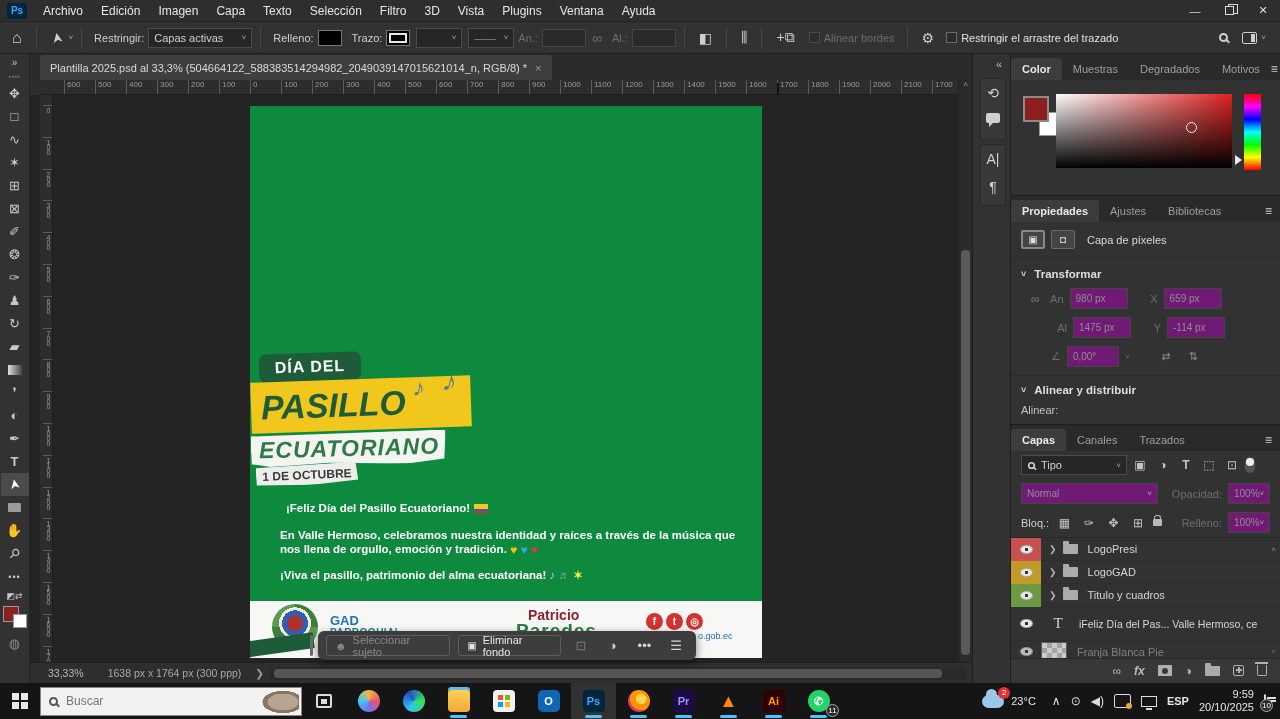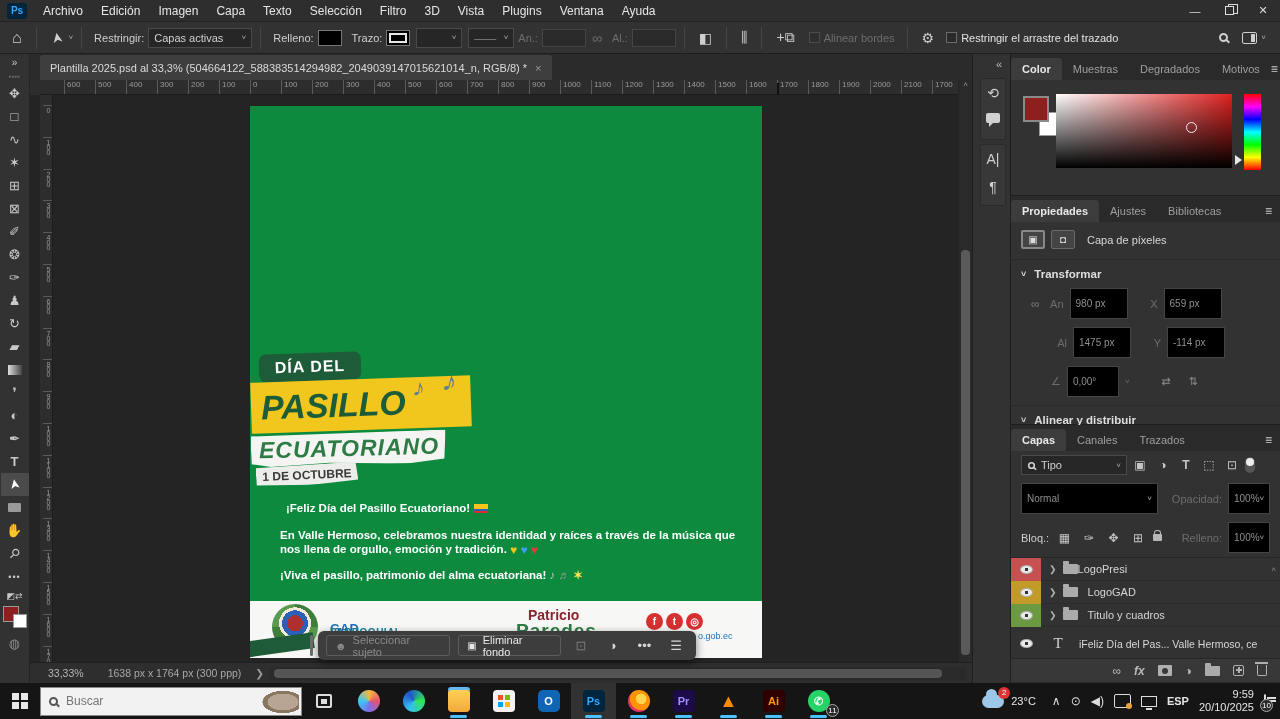--- a/index.html
+++ b/index.html
@@ -66,21 +66,21 @@
     display:flex;align-items:center;justify-content:center;clip-path:polygon(0 10%,98% 0,100% 85%,55% 100%,0 92%)}
   .datetext{color:#3a3a3a;font-weight:bold;font-size:12px}
   .pline{position:absolute;color:#fff;font-weight:bold;font-size:11.5px;line-height:14px}
   .flagic{display:inline-block;width:14px;height:9px;vertical-align:-1px;margin-left:4px;
     background:linear-gradient(to bottom,#f5c518 0 50%,#2b5fb8 50% 75%,#d63030 75% 100%)}
   .heart{font-size:12px;vertical-align:-1px}
   .pfooter{position:absolute;left:0;top:495px;width:512px;height:57px;background:#f7f7f5;display:flex;align-items:center}
   .emblem{position:absolute;left:22px;top:3px;width:46px;height:46px;border-radius:50%;
     background:radial-gradient(circle at 50% 42%,#b03030 0 8px,#2b5fb8 8px 13px,#f2e9d8 13px 16px,transparent 16px),
     conic-gradient(#3f7d3a 0 25%,#5a9a50 25% 50%,#3f7d3a 50% 75%,#5a9a50 75% 100%)}
-  .gadline1{position:absolute;left:80px;top:20px;color:#1d6fba;font-weight:bold;font-size:13px}
+  .gadline1{position:absolute;left:80px;top:12px;color:#1d6fba;font-weight:bold;font-size:13px}
   .gadline2{position:absolute;left:80px;top:26px;color:#1a7f9e;font-weight:bold;font-size:10px;letter-spacing:.5px}
   .pp1{position:absolute;left:278px;top:6px;color:#8a2430;font-weight:bold;font-size:14px}
   .pp2{position:absolute;left:266px;top:19px;color:#2e7b45;font-weight:bold;font-size:19px;letter-spacing:1px}
   .soc{position:absolute;top:12px;width:17px;height:17px;border-radius:50%;background:#d63030;color:#fff;
     display:flex;align-items:center;justify-content:center;font-size:10px;font-weight:bold}
   .urltext{position:absolute;left:448px;top:30px;color:#1d6fba;font-size:9px}
   .brushstroke{position:absolute;left:-6px;top:36px;width:70px;height:16px;background:#1e5b38;transform:rotate(-8deg)}
   
   .ctxbar{left:318px;top:631px;width:378px;height:29px;background:#3d3d3d;border-radius:6px;
     box-shadow:0 3px 8px rgba(0,0,0,.5);display:flex;align-items:center;padding:0 8px;gap:8px;z-index:5}
@@ -108,21 +108,21 @@
   .pmenu{margin-left:auto;margin-right:8px;color:#cfcfcf;font-size:12px;padding-bottom:4px}
   .colorfield{position:absolute;left:45px;top:14px;width:176px;height:74px;
     background:linear-gradient(to bottom,rgba(0,0,0,0),#000),linear-gradient(to right,#fff,#e02020)}
   .colorcursor{position:absolute;left:130px;top:28px;width:11px;height:11px;border:1.5px solid #f0f0f0;border-radius:50%}
   .huestrip{position:absolute;left:233px;top:14px;width:17px;height:76px;
     background:linear-gradient(to bottom,#f00,#f0f,#00f,#0ff,#0f0,#ff0,#f00)}
   .hueslider{position:absolute;left:224px;top:75px;width:0;height:0;border:5px solid transparent;border-left:7px solid #e8e8e8}
   .fgbig{position:absolute;left:12px;top:16px;width:26px;height:26px;background:#8e1f1f;border:2px solid #8a8a8a;z-index:2}
   .bgbig{position:absolute;left:28px;top:32px;width:24px;height:24px;background:#fff;border:1px solid #999}
   .prow{display:flex;align-items:center;gap:6px;padding:4px 10px;font-size:11px;color:#cfcfcf}
-  .pfield{background:#000000;border:1px solid #454545;color:#8f8f8f;font-size:10px;height:31px;display:flex;align-items:center;padding:0 5px}
+  .pfield{background:#701a75;border:1px solid #454545;color:#8f8f8f;font-size:10px;height:21px;display:flex;align-items:center;padding:0 5px}
   .secthead{display:flex;align-items:center;gap:8px;font-weight:bold;color:#dedede;font-size:11.5px;padding:8px 10px 4px}
   .thumbic{width:24px;height:19px;border:1px solid #6a6a6a;border-radius:2px;display:flex;align-items:center;justify-content:center;font-size:10px;color:#ddd;background:#444}
   .searchbox{width:106px;height:20px;background:#272727;border:1px solid #4a4a4a;display:flex;align-items:center;gap:5px;padding:0 5px;font-size:11px;color:#cfcfcf}
   .lfic{font-size:12px;color:#c5c5c5;width:20px;text-align:center}
   .toggle{width:10px;height:16px;background:#555;border-radius:5px;position:relative}
   .toggle::after{content:"";position:absolute;left:1px;top:1px;width:8px;height:8px;border-radius:50%;background:#eee}
   .lockic{width:9px;height:7px;background:#b8b8b8;border-radius:1px;position:relative;display:inline-block}
   .lockic::before{content:"";position:absolute;top:-4px;left:1px;width:5px;height:4px;border:1.5px solid #b8b8b8;border-bottom:none;border-radius:3px 3px 0 0}
   .lrow{position:relative;height:23px;display:flex;align-items:center;border-bottom:1px solid #2c2c2c;font-size:11px;color:#d6d6d6}
   .badge{width:30px;height:23px;display:flex;align-items:center;justify-content:center;flex:0 0 auto}
@@ -550,21 +550,21 @@
           </span>
       </div>
 
       <div style="border-top:1px solid #272727">
         <div class="lrow">
           <span class="badge" style="background:#c75050">
               <span class="eye"></span>
             </span>
           <span class="grpcaret">❯</span>
           <span class="folder"></span>
-          <span style="">LogoPresi</span>
+          <span style="margin-left:10px">LogoPresi</span>
           <span style="margin-left:auto;margin-right:4px;color:#8a8a8a;font-size:8px">˄</span>
         </div>
         <div class="lrow">
           <span class="badge" style="background:#c19a27">
               <span class="eye"></span>
             </span>
           <span class="grpcaret">❯</span>
           <span class="folder"></span>
           <span style="margin-left:10px">LogoGAD</span>
         </div>

